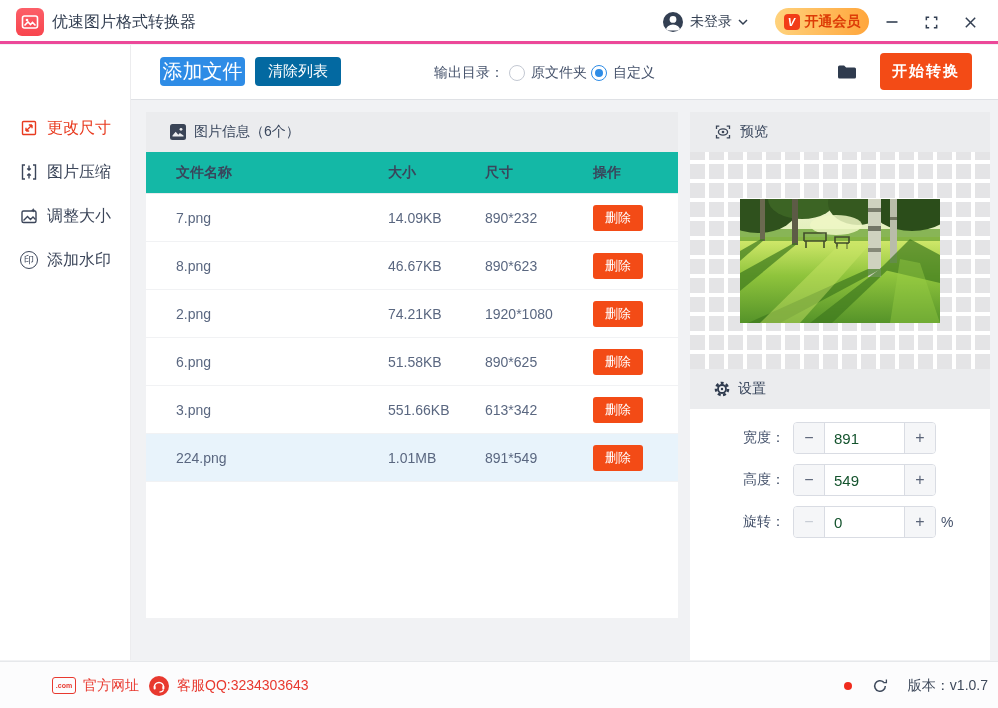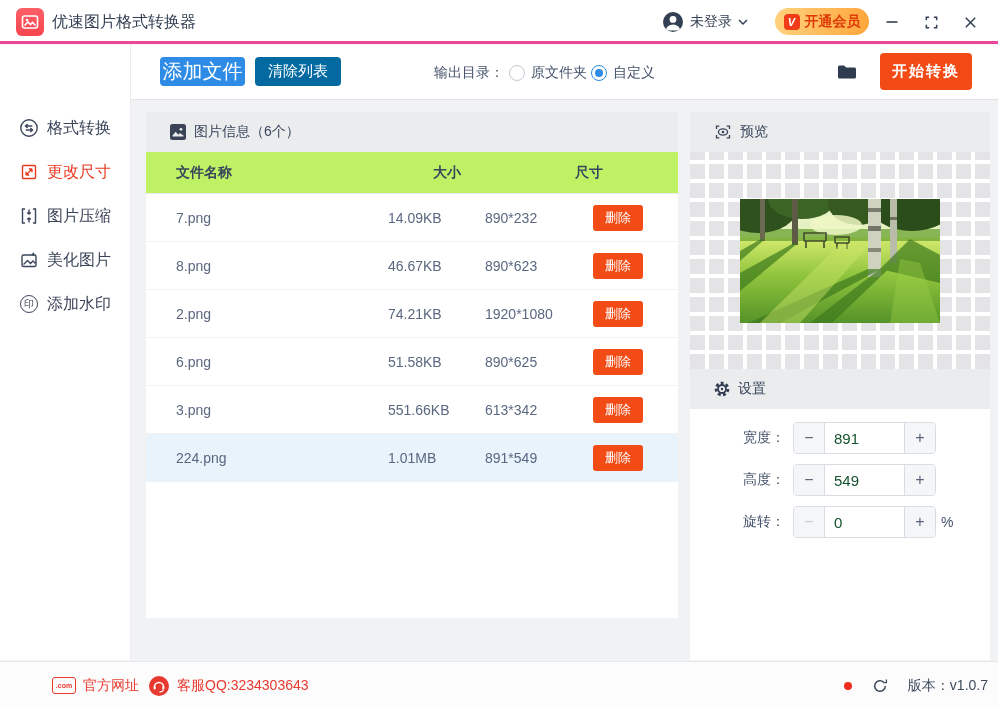--- a/index.html
+++ b/index.html
@@ -40,21 +40,21 @@
   .sidebar { position:absolute; left:0; top:45px; width:131px; height:615px; background:#fff; border-right:1px solid #ececee; padding-top:61px; }
   .side-item { height:44px; display:flex; align-items:center; gap:8px; padding-left:19px; font-size:16px; color:#3b4559; cursor:pointer; }
   .side-item.active { color:#e83a1f; }
   .side-icn { width:20px; height:20px; flex:none; display:flex; align-items:center; justify-content:center; }
   .wm-circle { width:18px; height:18px; border:1.4px solid currentColor; border-radius:50%; display:flex; align-items:center; justify-content:center; }
   .wm-circle i { font-style:normal; font-size:10px; line-height:1; }
 
   
   .files-card { position:absolute; left:146px; top:112px; width:532px; height:506px; background:#fff; }
   .panel-head { height:40px; background:#ebecee; display:flex; align-items:center; gap:8px; padding-left:24px; font-size:14px; color:#39465c; }
-  .thead { display:grid; grid-template-columns:212px 97px 108px 1fr; padding-left:30px; height:42px; align-items:center; background:#bef264; border-bottom:1px solid #e9ebee; font-size:14px; font-weight:bold; color:#39465c;gap:45px; }
+  .thead { display:grid; grid-template-columns:212px 97px 108px 1fr; padding-left:30px; height:42px; align-items:center; background:#14b8a6; border-bottom:1px solid #e9ebee; font-size:14px; font-weight:bold; color:#39465c; }
   .trow { display:grid; grid-template-columns:212px 97px 108px 1fr; padding-left:30px; height:48px; align-items:center; border-bottom:1px solid #f1f2f4; font-size:14px; color:#5a6780; cursor:default; }
   .trow.selected { background:#e8f3fb; }
   .btn-del { width:50px; height:26px; border:none; border-radius:3px; background:#f34b16; color:#fff; font-size:13px; cursor:pointer; font-family:inherit; }
 
   
   .right-panel { position:absolute; left:690px; top:112px; width:300px; height:548px; background:#fff; }
   .checker { height:217px; background-color:#fff;
     background-image:
       repeating-linear-gradient(90deg, rgba(255,255,255,0) 0 15px, #fff 15px 19px),
       repeating-linear-gradient(0deg, #e4e4e6 0 15px, #fff 15px 19px);
@@ -167,29 +167,20 @@
     </span>
     <span class="folder-ic">
       <svg width="20" height="16" viewBox="0 0 20 16">
         <path d="M1 3 a1.5 1.5 0 0 1 1.5-1.5 h4.6 l2 2 h8.4 A1.5 1.5 0 0 1 19 5 v8 a1.5 1.5 0 0 1-1.5 1.5 h-15 A1.5 1.5 0 0 1 1 13 z" fill="#2f3b4e"></path>
       </svg>
     </span>
     <button class="btn btn-start">开始转换</button>
   </div>
 
   <div class="sidebar">
-    <div class="side-item">
-      <span class="side-icn">
-        <svg width="20" height="20" viewBox="0 0 20 20" fill="none" stroke="currentColor" stroke-width="1.4">
-          <circle cx="10" cy="10" r="8.2"></circle>
-          <path d="M13.3 8 H6.6 M8.6 5.9 L6.4 8 l2.2 2.1 M6.7 12 h6.7 M11.4 9.9 l2.2 2.1 -2.2 2.1"></path>
-        </svg>
-      </span>
-      <span>格式转换</span>
-    </div>
     <div class="side-item active">
       <span class="side-icn">
         <svg width="20" height="20" viewBox="0 0 20 20" fill="none" stroke="currentColor" stroke-width="1.4">
           <rect x="3.5" y="3.5" width="13" height="13" rx="1"></rect>
           <path d="M7 13 L13 7 M7 13 v-3.2 M7 13 h3.2 M13 7 v3.2 M13 7 h-3.2"></path>
         </svg>
       </span>
       <span>更改尺寸</span>
     </div>
     <div class="side-item">
@@ -202,21 +193,21 @@
       <span>图片压缩</span>
     </div>
     <div class="side-item">
       <span class="side-icn">
         <svg width="20" height="20" viewBox="0 0 20 20" fill="none" stroke="currentColor" stroke-width="1.4">
           <rect x="3" y="5" width="14" height="11.5" rx="1.5"></rect>
           <path d="M4.5 14.5 l4-4 3 3 2.5-2.5 2.5 2.5"></path>
           <path d="M14.2 2 l.7 1.6 1.6 .7 -1.6 .7 -.7 1.6 -.7-1.6 -1.6-.7 1.6-.7 z" fill="currentColor" stroke="none"></path>
         </svg>
       </span>
-      <span>美化图片</span>
+      <span>调整大小</span>
     </div>
     <div class="side-item">
       <span class="side-icn">
         <span class="wm-circle">
             <i>印</i>
           </span>
       </span>
       <span>添加水印</span>
     </div>
   </div>

